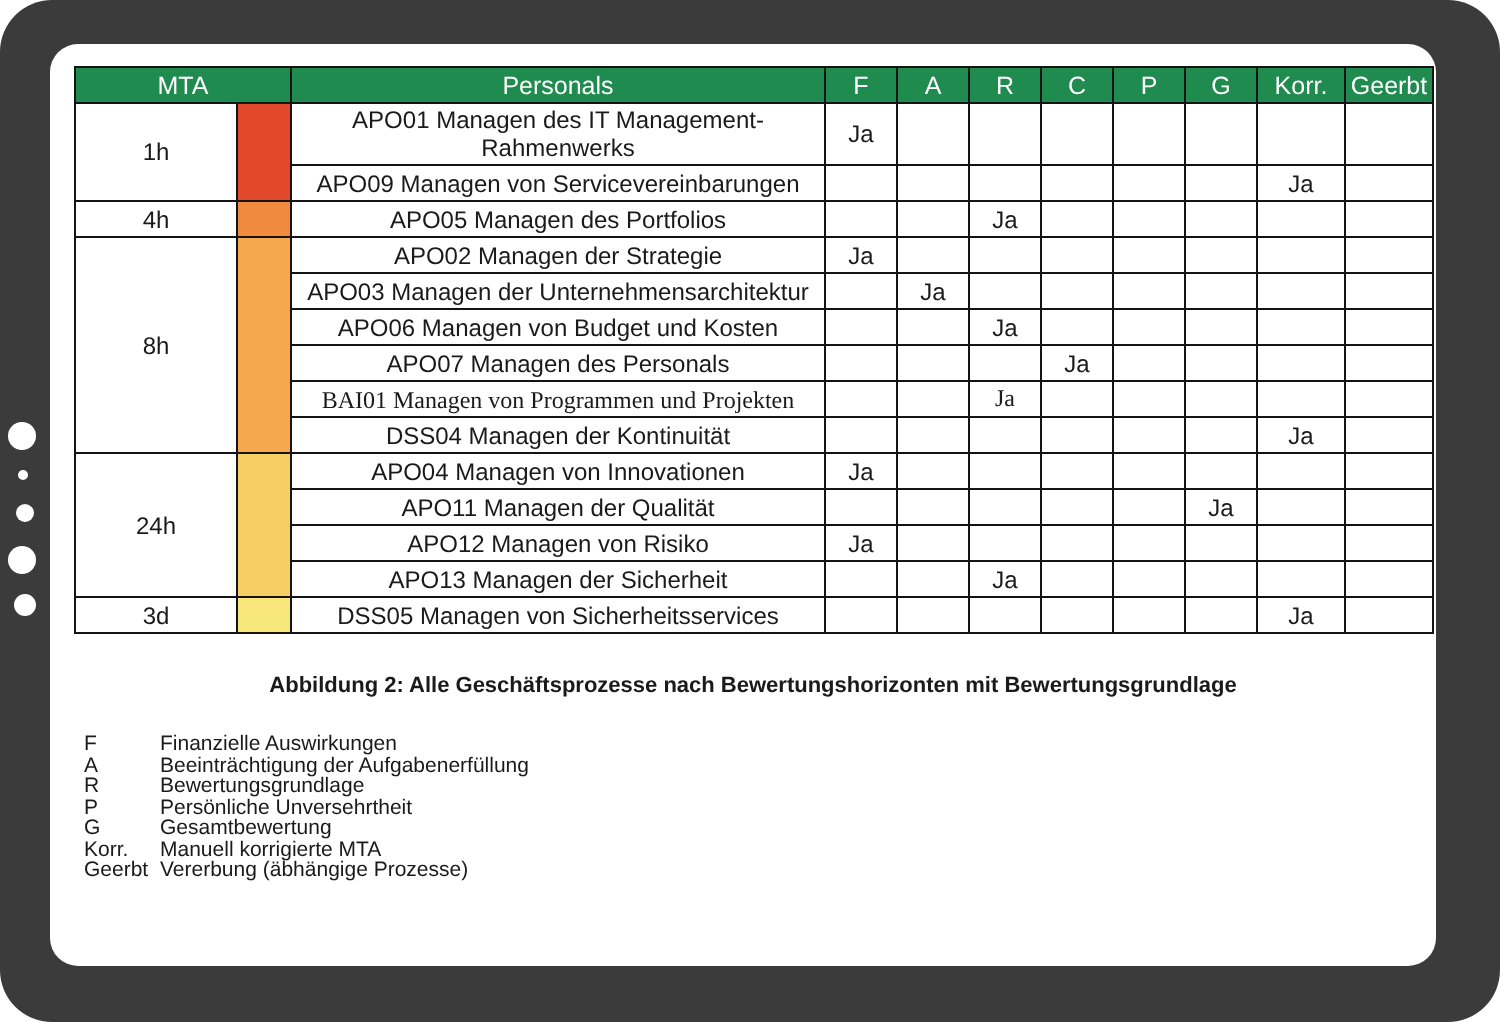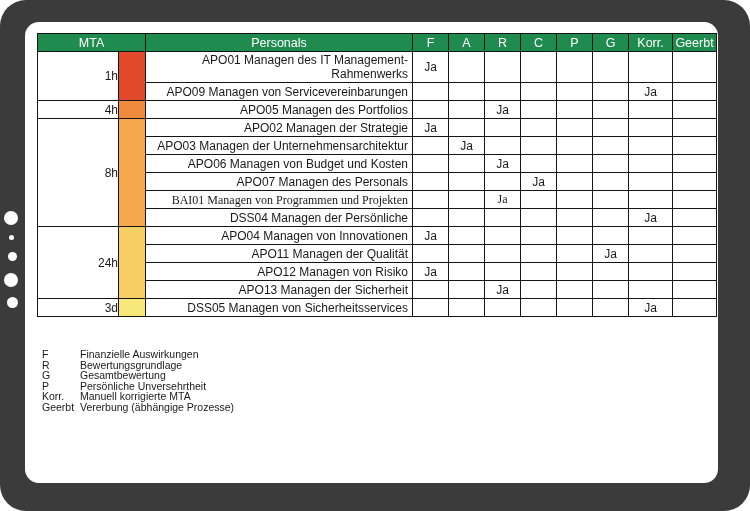--- a/index.html
+++ b/index.html
@@ -28,28 +28,28 @@
     border-collapse:collapse; table-layout:fixed; width:679px;
     font-size:12px; color:#1a1a1a;
   }
   .grid td, .grid th { border:1px solid #141414; padding:0; overflow:hidden; }
   .grid thead tr { height:18px; }
   .grid thead th { color:#ffffff; font-weight:normal; font-size:12.5px; text-align:center; }
   .grid tbody tr { height:18px; }
   tr.r-tall1 { height:34px; }
   tr.r-tall2 { height:33px;font-family:Liberation Serif, serif; }
   tr.r-19   { height:19px; }
-  td.mta  { text-align:right; vertical-align:middle; }
-  td.proc { text-align:right; vertical-align:middle; padding:1px 4px; line-height:14px; white-space:pre-line; }
+  td.mta  { text-align:center; vertical-align:middle; }
+  td.proc { text-align:center; vertical-align:middle; padding:1px 4px; line-height:14px; white-space:pre-line; }
   td.mark { text-align:center; vertical-align:middle; }
   .caption {
     width:679px; margin-top:20px; text-align:center;
     font-size:11px; font-weight:bold;
   }
-  .legend { margin-top:32px; margin-left:5px; font-size:10.5px; line-height:10.5px; }
+  .legend { margin-top:18px; margin-left:5px; font-size:10.5px; line-height:10.5px; }
   .legend .lkey { display:inline-block; width:38px; }
 </style>
 </head>
 <body>
 
 <div class="device">
   <span class="dot dot1"></span>
   <span class="dot dot2"></span>
   <span class="dot dot3"></span>
   <span class="dot dot4"></span>
@@ -175,21 +175,21 @@
           <td class="mark"></td>
           <td class="mark"></td>
           <td class="mark">Ja</td>
           <td class="mark"></td>
           <td class="mark"></td>
           <td class="mark"></td>
           <td class="mark"></td>
           <td class="mark"></td>
         </tr>
         <tr class="r-19">
-          <td class="proc">DSS04 Managen der Persönliche</td>
+          <td class="proc">DSS04 Managen der Kontinuität</td>
           <td class="mark"></td>
           <td class="mark"></td>
           <td class="mark"></td>
           <td class="mark"></td>
           <td class="mark"></td>
           <td class="mark"></td>
           <td class="mark">Ja</td>
           <td class="mark"></td>
         </tr>
         <tr>
@@ -247,33 +247,37 @@
           <td class="mark"></td>
           <td class="mark"></td>
           <td class="mark"></td>
           <td class="mark"></td>
           <td class="mark">Ja</td>
           <td class="mark"></td>
         </tr>
       </tbody>
     </table>
 
+    <div class="caption">Abbildung 2: Alle Geschäftsprozesse nach Bewertungshorizonten mit Bewertungsgrundlage</div>
 
     <div class="legend">
       <div class="legend-row">
         <span class="lkey">F</span><span class="llabel">Finanzielle Auswirkungen</span>
       </div>
       <div class="legend-row">
+        <span class="lkey">A</span><span class="llabel">Beeinträchtigung der Aufgabenerfüllung</span>
+      </div>
+      <div class="legend-row">
         <span class="lkey">R</span><span class="llabel">Bewertungsgrundlage</span>
       </div>
       <div class="legend-row">
+        <span class="lkey">P</span><span class="llabel">Persönliche Unversehrtheit</span>
+      </div>
+      <div class="legend-row">
         <span class="lkey">G</span><span class="llabel">Gesamtbewertung</span>
-      </div>
-      <div class="legend-row">
-        <span class="lkey">P</span><span class="llabel">Persönliche Unversehrtheit</span>
       </div>
       <div class="legend-row">
         <span class="lkey">Korr.</span><span class="llabel">Manuell korrigierte MTA</span>
       </div>
       <div class="legend-row">
         <span class="lkey">Geerbt</span><span class="llabel">Vererbung (äbhängige Prozesse)</span>
       </div>
     </div>
 
   </div>

